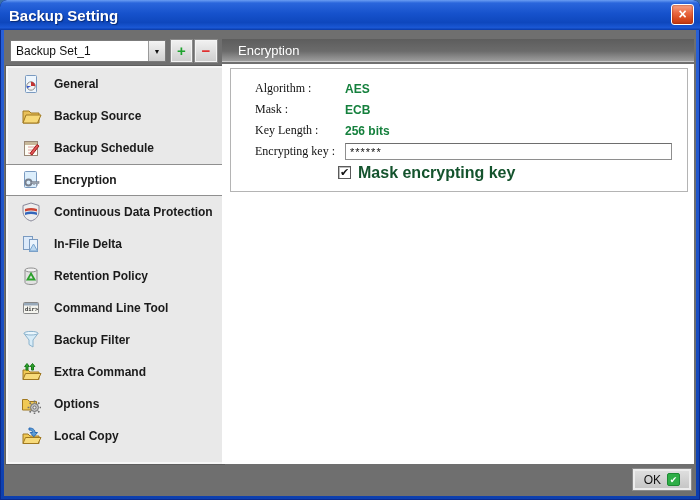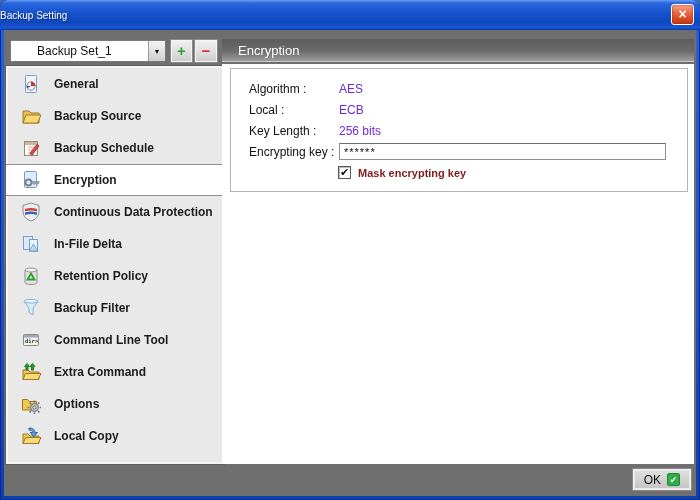--- a/index.html
+++ b/index.html
@@ -15,21 +15,21 @@
   }
 
   
   .titlebar{
     position:absolute;left:0;top:0;right:0;height:30px;
     background:linear-gradient(180deg,#6a9ef2 0%,#2a66dc 10%,#1652cc 45%,#0e47bd 75%,#1a57d4 92%,#0a3aa6 100%);
     border-radius:7px 7px 0 0;
     display:flex;align-items:center;
   }
   .title-text{
-    color:#ffffff;font-size:10px;font-weight:normal;
+    margin-left:9px;color:#ffffff;font-size:15px;font-weight:bold;
     text-shadow:1px 1px 1px #092a74;
   }
   .close-btn{
     position:absolute;right:6px;top:4px;width:23px;height:21px;
     border:1px solid #ffffff;border-radius:3px;
     background:linear-gradient(180deg,#f7a589 0%,#ea6a44 40%,#d6481d 75%,#c03a12 100%);
     color:#fff;font-size:14px;font-weight:bold;line-height:19px;text-align:center;
     cursor:default;box-shadow:inset 0 0 2px #8c1c00;
   }
 
@@ -38,21 +38,21 @@
     position:absolute;left:4px;right:4px;top:30px;bottom:4px;
     background:#6f6f6f;
   }
 
   
   .combo{
     position:absolute;left:6px;top:10px;width:156px;height:22px;
     background:#ffffff;border:1px solid #7b7b7b;
     display:flex;align-items:center;font-size:12px;color:#111;
   }
-  .combo-value{flex:1;padding-left:5px;white-space:nowrap;overflow:hidden;margin-left:21px;}
+  .combo-value{flex:1;padding-left:5px;white-space:nowrap;overflow:hidden;}
   .combo-arrow-btn{
     width:17px;height:100%;border-left:1px solid #9a9a9a;
     background:linear-gradient(180deg,#f4f4f4,#cfcfcf);
     display:flex;align-items:center;justify-content:center;
   }
   .combo-arrow-btn span{font-size:7px;color:#111;}
   .sq-btn{
     position:absolute;top:10px;height:22px;
     border:1px solid #f4f4f4;background:linear-gradient(180deg,#f0f0f0,#cfcfcf);
     font-size:15px;font-weight:bold;text-align:center;line-height:19px;
@@ -88,37 +88,37 @@
   }
   .main{
     position:absolute;left:218px;top:34px;width:472px;height:400px;
     background:#ffffff;
   }
   .groupbox{
     position:absolute;left:8px;top:4px;width:458px;height:124px;
     border:1px solid #b4b4b4;background:#ffffff;padding-top:9px;
   }
   .frow{height:21px;display:flex;align-items:center;font-size:12px;color:#111;}
-  .flabel{width:90px;margin-left:18px;flex:none;}
-  .fvalue{color:#6d28d9;}
+  .flabel{width:90px;margin-left:24px;flex:none;font-family:Liberation Serif, serif;}
+  .fvalue{color:#15803d;font-weight:bold;}
   .key-input{
     width:327px;height:17px;border:1px solid #8e8e8e;border-top-color:#6e6e6e;
     font-family:"Liberation Sans","DejaVu Sans",sans-serif;
     font-size:11px;padding:0 4px;letter-spacing:1px;color:#111;outline:none;
     background:#ffffff;
   }
   .chk-row{margin-left:107px;}
   .checkbox{
     width:13px;height:13px;background:#ffffff;border:1px solid #5a5a5a;
     box-shadow:inset 1px 1px 0 #bdbdbd;
     display:flex;align-items:center;justify-content:center;flex:none;
   }
   .checkbox .checkmark{display:none;font-size:11px;line-height:11px;color:#111;font-weight:bold;}
   .checkbox.checked .checkmark{display:block;}
-  .chk-label{margin-left:7px;font-weight:bold;font-size:11px;color:#7f1d1d;}
+  .chk-label{margin-left:7px;font-weight:bold;font-size:16px;color:#14532d;}
 
   
   .footer{
     position:absolute;right:5px;bottom:6px;height:21px;
     display:flex;gap:7px;flex-direction:column;
   }
   .dlg-btn{
     height:21px;padding:0 9px;display:flex;align-items:center;gap:6px;
     background:linear-gradient(180deg,#dedede,#c6c6c6);
     border:2px solid #ececec;box-shadow:0 0 0 1px #8a8a8a;
@@ -221,35 +221,35 @@
               <path d="M5 5 h12 v12.5 a6 2 0 0 1 -12 0 Z" fill="#e2e2e2" stroke="#909090"></path>
               <ellipse cx="11" cy="5" rx="6" ry="2" fill="#f2f2f2" stroke="#909090"></ellipse>
               <path d="M11 8.5 L14.5 14.5 H7.5 Z" fill="none" stroke="#2ca02c" stroke-width="1.8"></path>
             </svg>
           </span>
     <span class="item-label">Retention Policy</span>
   </div>
         <div class="side-item">
     <span class="item-icon">
             <svg viewBox="0 0 22 22">
-              <path d="M4 4.5 L18 4.5 L13 11 V18 L9 15.5 V11 Z" fill="#d8ecf8" stroke="#8ab2cc"></path>
-              <ellipse cx="11" cy="4.2" rx="7" ry="1.8" fill="#eaf6fd" stroke="#8ab2cc"></ellipse>
-            </svg>
-          </span>
-    <span class="item-label">Backup Filter</span>
-  </div>
-        <div class="side-item">
-    <span class="item-icon">
-            <svg viewBox="0 0 22 22">
               <rect x="3.5" y="5.5" width="15" height="11" rx="1" fill="#f4f4ee" stroke="#888888"></rect>
               <rect x="4" y="6" width="14" height="2.5" fill="#99aabb"></rect>
               <text x="5" y="13.5" font-size="5.5" font-family="DejaVu Sans Mono, monospace" fill="#333333">dir&gt;</text>
             </svg>
           </span>
     <span class="item-label">Command Line Tool</span>
+  </div>
+        <div class="side-item">
+    <span class="item-icon">
+            <svg viewBox="0 0 22 22">
+              <path d="M4 4.5 L18 4.5 L13 11 V18 L9 15.5 V11 Z" fill="#d8ecf8" stroke="#8ab2cc"></path>
+              <ellipse cx="11" cy="4.2" rx="7" ry="1.8" fill="#eaf6fd" stroke="#8ab2cc"></ellipse>
+            </svg>
+          </span>
+    <span class="item-label">Backup Filter</span>
   </div>
         <div class="side-item">
     <span class="item-icon">
             <svg viewBox="0 0 22 22">
               <path d="M3 9 L8 9 L10 11 L19 11 L19 18.5 L3 18.5 Z" fill="#f0c955" stroke="#a07820"></path>
               <path d="M3 18.5 L5.5 12.5 L21 12.5 L18 18.5 Z" fill="#f7da7a" stroke="#a07820"></path>
               <path d="M6 9 V5.5 H4.6 L7 2.5 L9.4 5.5 H8 V9 Z" fill="#2ca02c" stroke="#187a18"></path>
               <path d="M11.5 9 V5.5 H10.1 L12.5 2.5 L14.9 5.5 H13.5 V9 Z" fill="#2ca02c" stroke="#187a18"></path>
             </svg>
           </span>
@@ -280,21 +280,21 @@
 
     <div class="main-header">Encryption</div>
 
     <div class="main">
       <div class="groupbox">
         <div class="frow">
           <span class="flabel">Algorithm :</span>
           <span class="fvalue">AES</span>
         </div>
         <div class="frow">
-          <span class="flabel">Local :</span>
+          <span class="flabel">Mask :</span>
           <span class="fvalue">ECB</span>
         </div>
         <div class="frow">
           <span class="flabel">Key Length :</span>
           <span class="fvalue">256 bits</span>
         </div>
         <div class="frow">
           <span class="flabel">Encrypting key :</span>
           <input type="text" class="key-input" value="******" style="">
         </div>

